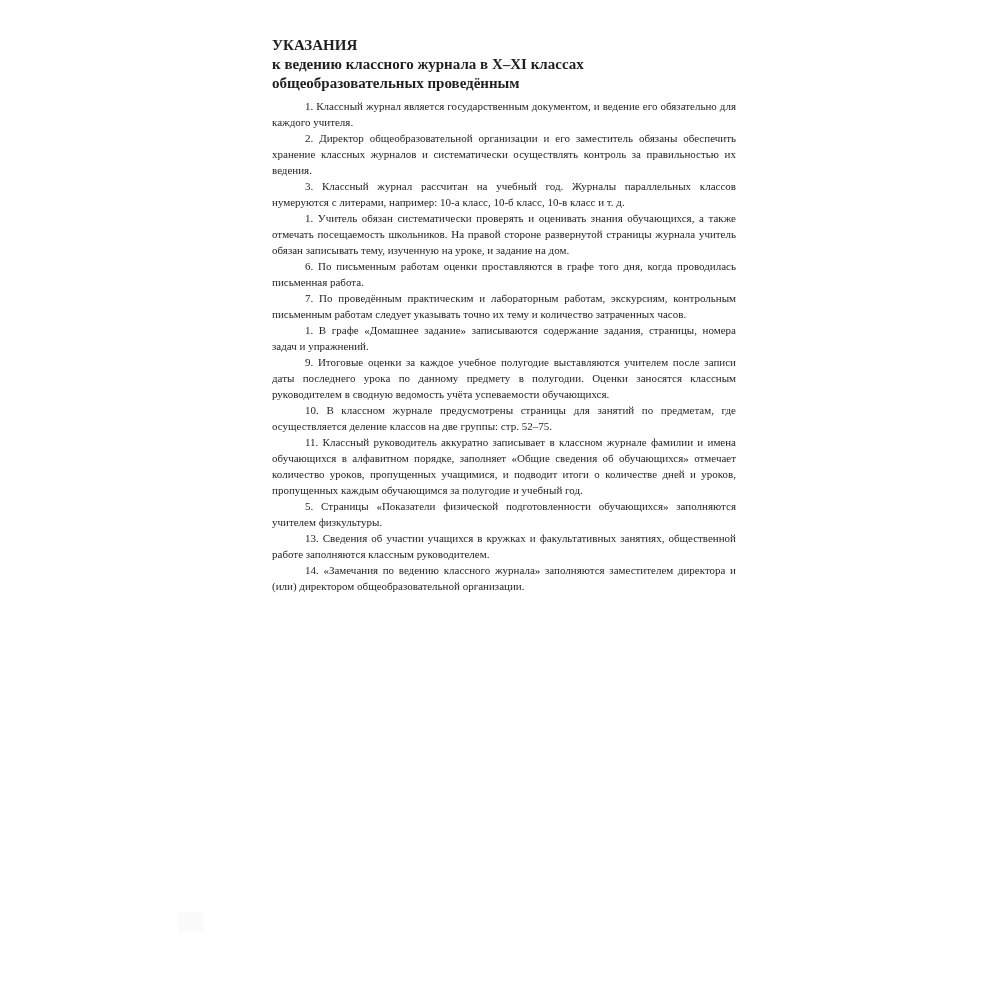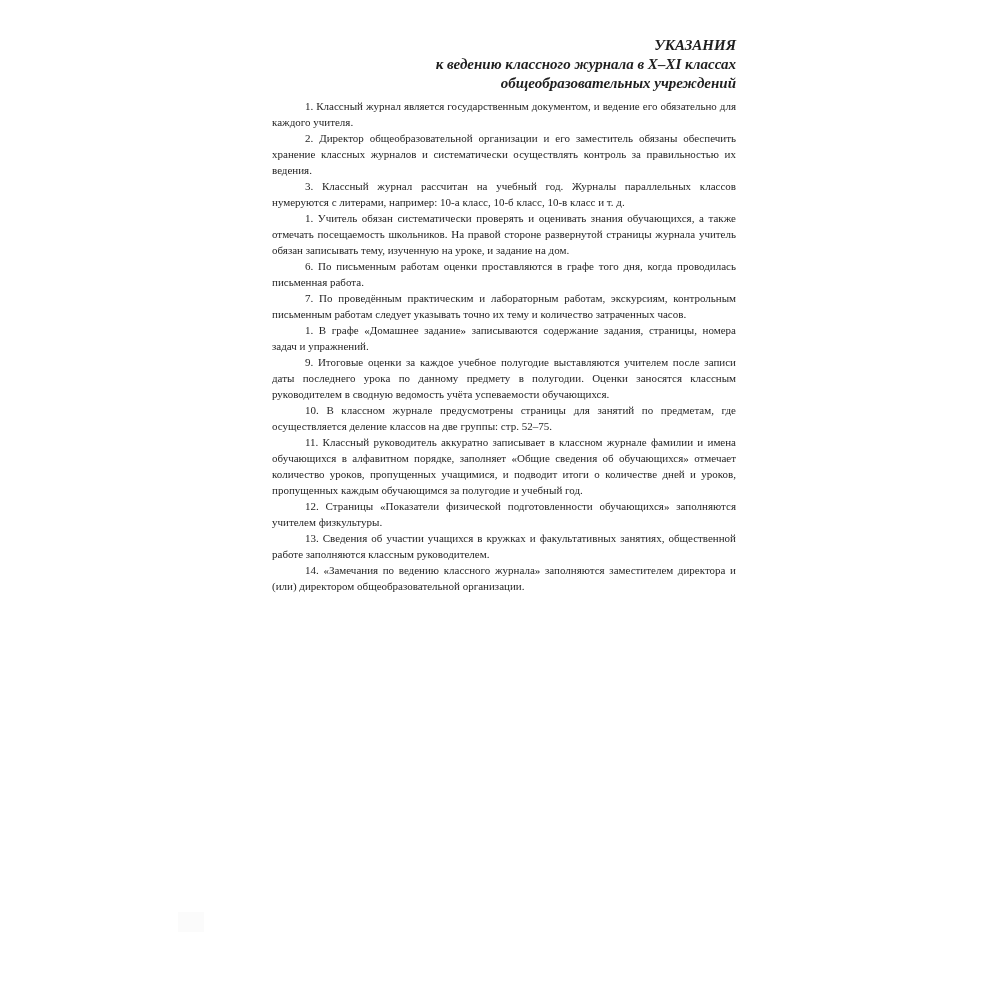--- a/index.html
+++ b/index.html
@@ -17,25 +17,24 @@
     color: #1f1f1f;
   }
   .doc {
     position: absolute;
     left: 272px;
     top: 36px;
     width: 464px;
   }
   .title {
     margin: 0 0 5px 0;
-    text-align: right;
+    text-align: left;
     font-size: 15px;
     line-height: 19px;
     font-weight: bold;
-    font-style: italic;
   }
   .title .tl {
     display: block;
   }
   .body {
     text-align: justify;
     font-size: 11px;
     line-height: 16px;
     hyphens: auto;
     -webkit-hyphens: auto;
@@ -55,32 +54,32 @@
   }
 </style>
 </head>
 <body>
 
 <div class="page" style="background: rgb(255, 255, 255); color: rgb(31, 31, 31);">
   <div class="doc">
     <h1 class="title">
       <span class="tl">УКАЗАНИЯ</span>
       <span class="tl">к ведению классного журнала в X–XI классах</span>
-      <span class="tl">общеобразовательных учреждений</span>
+      <span class="tl">общеобразовательных проведённым</span>
     </h1>
     <div class="body">
         <p class="para">1. Классный журнал является государственным документом, и ведение его обязательно для каждого учителя.</p>
         <p class="para">2. Директор общеобразовательной организации и его заместитель обязаны обеспечить хранение классных журналов и систематически осуществлять контроль за правильностью их ведения.</p>
         <p class="para">3. Классный журнал рассчитан на учебный год. Журналы параллельных классов нумеруются с литерами, например: 10-а класс, 10-б класс, 10-в класс и т. д.</p>
         <p class="para">1. Учитель обязан систематически проверять и оценивать знания обучающихся, а также отмечать посещаемость школьников. На правой стороне развернутой страницы журнала учитель обязан записывать тему, изученную на уроке, и задание на дом.</p>
         <p class="para">6. По письменным работам оценки проставляются в графе того дня, когда проводилась письменная работа.</p>
         <p class="para">7. По проведённым практическим и лабораторным работам, экскурсиям, контрольным письменным работам следует указывать точно их тему и количество затраченных часов.</p>
         <p class="para">1. В графе «Домашнее задание» записываются содержание задания, страницы, номера задач и упражнений.</p>
         <p class="para">9. Итоговые оценки за каждое учебное полугодие выставляются учителем после записи даты последнего урока по данному предмету в полугодии. Оценки заносятся классным руководителем в сводную ведомость учёта успеваемости обучающихся.</p>
         <p class="para">10. В классном журнале предусмотрены страницы для занятий по предметам, где осуществляется деление классов на две группы: стр. 52–75.</p>
         <p class="para">11. Классный руководитель аккуратно записывает в классном журнале фамилии и имена обучающихся в алфавитном порядке, заполняет «Общие сведения об обучающихся» отмечает количество уроков, пропущенных учащимися, и подводит итоги о количестве дней и уроков, пропущенных каждым обучающимся за полугодие и учебный год.</p>
-        <p class="para">12. Страницы «Показатели физической подготовленности обучающихся» заполняются учителем физкультуры.</p>
+        <p class="para">5. Страницы «Показатели физической подготовленности обучающихся» заполняются учителем физкультуры.</p>
         <p class="para">13. Сведения об участии учащихся в кружках и факультативных занятиях, общественной работе заполняются классным руководителем.</p>
         <p class="para">14. «Замечания по ведению классного журнала» заполняются заместителем директора и (или) директором общеобразовательной организации.</p>
       </div>
   </div>
   <div class="smudge" style="background: rgb(251, 251, 251);"></div>
 </div>
 
 </body></html>

